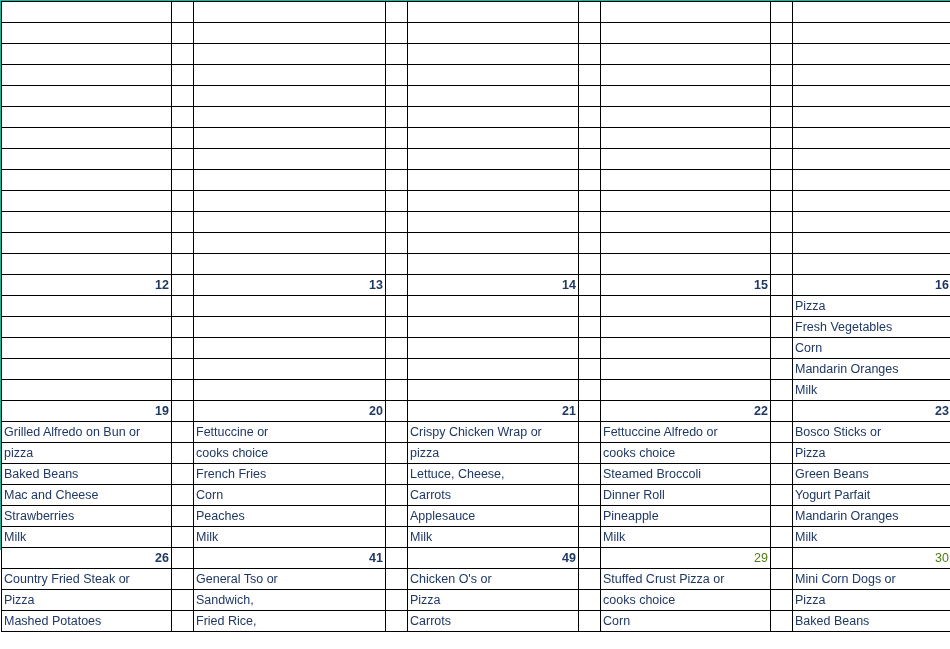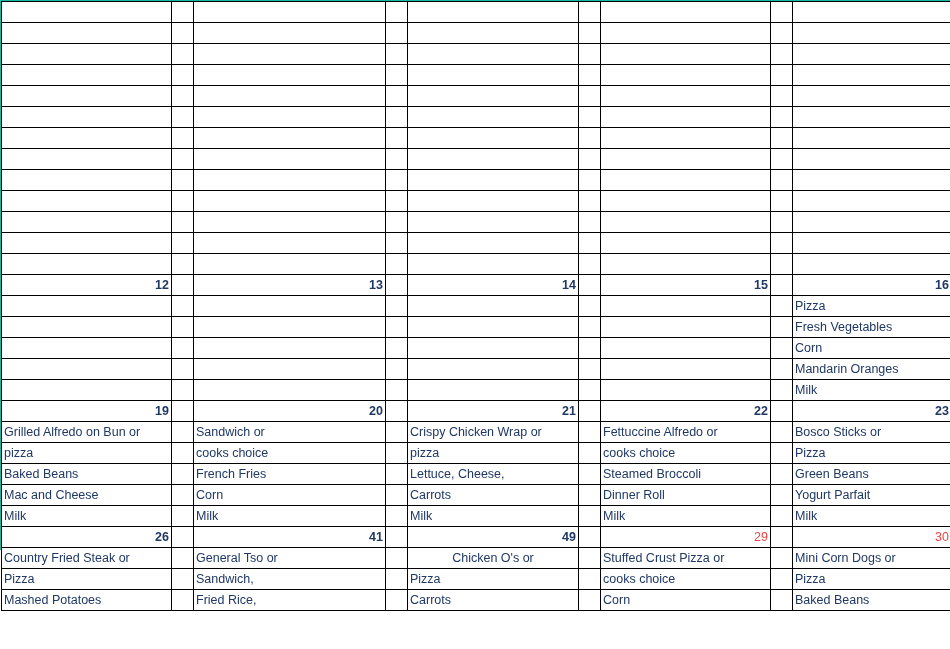--- a/index.html
+++ b/index.html
@@ -55,25 +55,25 @@
     background: #FF9900;
     text-align: right;
     font-weight: bold;
     font-size: 12.5px;
     color: #1f3864;
     padding-right: 4px;
     height: 19px;
   }
   td.daynum.faint {
     font-weight: normal;
-    color: #ef4444;
+    color: #4d7c0f;
   }
 
   td.menu      { text-align: left; }
-  td.menu.ctr  { text-align: center; }
+  td.menu.ctr  { text-align: left; }
 </style>
 </head>
 <body>
 
 <div id="sheet">
   <table class="cal">
     <colgroup>
       <col style="width:170px">
       <col style="width:22px">
       <col style="width:192px">
@@ -301,21 +301,21 @@
           <td class="orange">&nbsp;</td>
           <td class="daynum">21</td>
           <td class="orange">&nbsp;</td>
           <td class="daynum">22</td>
           <td class="orange">&nbsp;</td>
           <td class="daynum">23</td>
         </tr>
         <tr>
           <td class="menu white">Grilled Alfredo on Bun or</td>
           <td class="white">&nbsp;</td>
-          <td class="menu white">Sandwich or</td>
+          <td class="menu white">Fettuccine or</td>
           <td class="white">&nbsp;</td>
           <td class="menu white">Crispy Chicken Wrap or</td>
           <td class="white">&nbsp;</td>
           <td class="menu white">Fettuccine Alfredo or</td>
           <td class="white">&nbsp;</td>
           <td class="menu white">Bosco Sticks or</td>
         </tr>
         <tr>
           <td class="menu white">pizza</td>
           <td class="white">&nbsp;</td>
@@ -341,20 +341,31 @@
         <tr>
           <td class="menu white">Mac and Cheese</td>
           <td class="white">&nbsp;</td>
           <td class="menu white">Corn</td>
           <td class="white">&nbsp;</td>
           <td class="menu white">Carrots</td>
           <td class="white">&nbsp;</td>
           <td class="menu white">Dinner Roll</td>
           <td class="white">&nbsp;</td>
           <td class="menu white">Yogurt Parfait</td>
+        </tr>
+        <tr>
+          <td class="menu white">Strawberries</td>
+          <td class="white">&nbsp;</td>
+          <td class="menu white">Peaches</td>
+          <td class="white">&nbsp;</td>
+          <td class="menu white">Applesauce</td>
+          <td class="white">&nbsp;</td>
+          <td class="menu white">Pineapple</td>
+          <td class="white">&nbsp;</td>
+          <td class="menu white">Mandarin Oranges</td>
         </tr>
         <tr>
           <td class="menu white">Milk</td>
           <td class="white">&nbsp;</td>
           <td class="menu white">Milk</td>
           <td class="white">&nbsp;</td>
           <td class="menu white">Milk</td>
           <td class="white">&nbsp;</td>
           <td class="menu white">Milk</td>
           <td class="white">&nbsp;</td>

